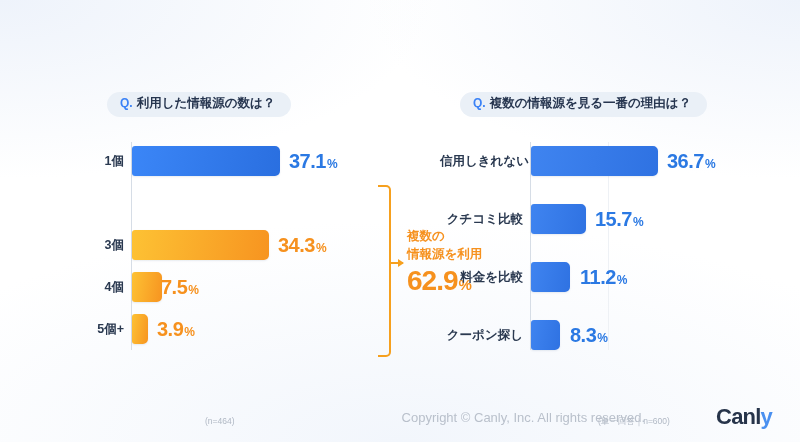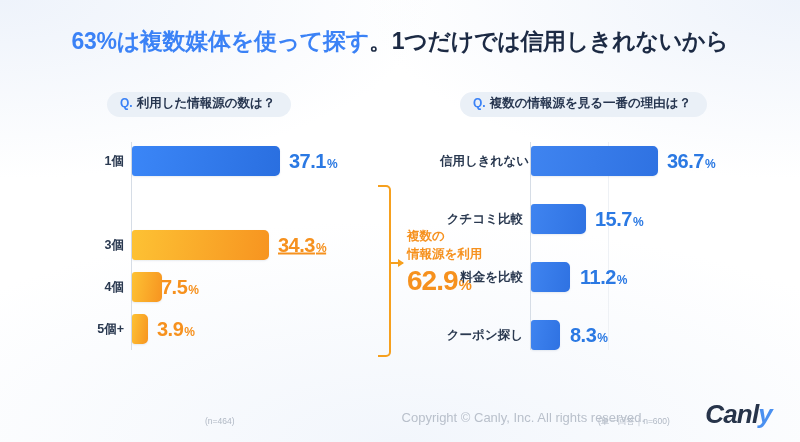--- a/index.html
+++ b/index.html
@@ -203,37 +203,33 @@
     bottom: 17px;
     font-size: 13px;
     color: #b9c0cb;
     white-space: nowrap;
     margin-left: 26px;
   }
   .logo {
     position: absolute;
     right: 28px;
     bottom: 12px;
-    font-size: 26px;
+    font-size: 22px;
     font-weight: bold;
     color: #27344a;
     letter-spacing: -0.8px;
     white-space: nowrap;
-    font-style: italic;
   }
   .logo .y { color: #4a90f0; }
 </style>
 </head>
 <body>
 
 <div id="page">
 
-  <div class="title">
-    <span class="hl">63%は複数媒体を使って探す</span><span class="rest">。1つだけでは信用しきれないから</span>
-  </div>
 
   <div class="panel panel-left">
 
     <div class="qhead">
       <span class="qpill">
         <span class="qmark">Q.</span><span>利用した情報源の数は？</span>
       </span>
     </div>
 
     <div class="chart chart-left">
@@ -242,21 +238,21 @@
       <div class="row" style="top:0px;">
         <div class="cat">1個</div>
         <div class="bar bar-blue" style="width:148px;"></div>
         <div class="val val-blue" style="left:209px;"><span>37.1</span><span class="pct">%</span></div>
       </div>
 
 
       <div class="row" style="top:84px;">
         <div class="cat">3個</div>
         <div class="bar bar-orange" style="width:137px;"></div>
-        <div class="val val-orange" style="left:198px;text-decoration:underline;"><span>34.3</span><span class="pct">%</span></div>
+        <div class="val val-orange" style="left:198px;"><span>34.3</span><span class="pct">%</span></div>
       </div>
 
       <div class="row" style="top:126px;">
         <div class="cat">4個</div>
         <div class="bar bar-orange" style="width:30px;"></div>
         <div class="val val-orange" style="left:81px;"><span>7.5</span><span class="pct">%</span></div>
       </div>
 
       <div class="row" style="top:168px;">
         <div class="cat">5個+</div>

